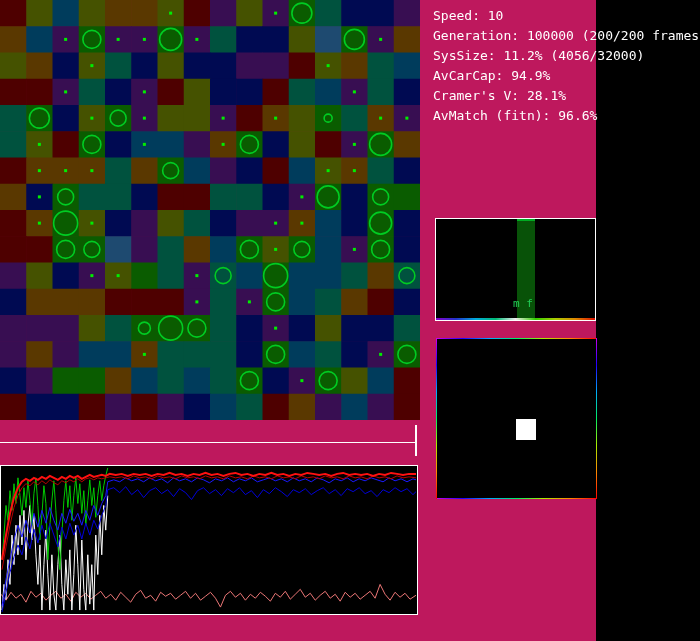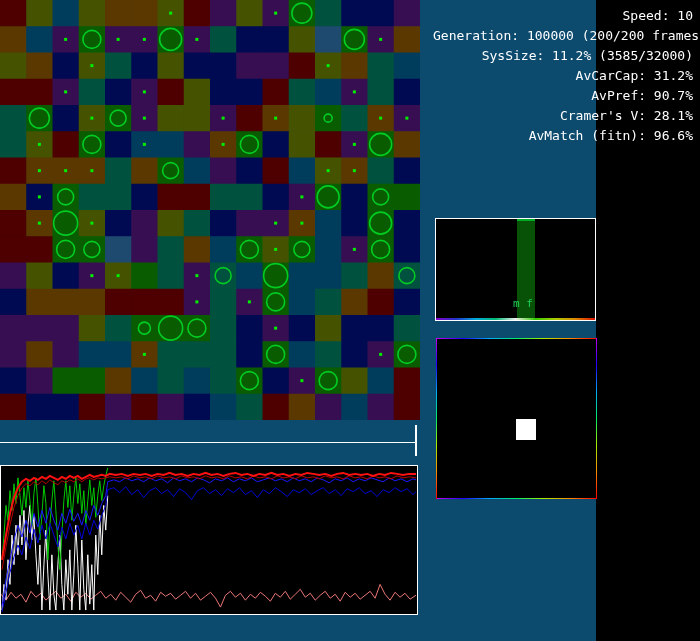--- a/index.html
+++ b/index.html
@@ -1,18 +1,18 @@
 <!DOCTYPE html>
 <html><head>
 <meta charset="utf-8">
 <style>
   * { margin:0; padding:0; box-sizing:border-box; }
   html,body { width:700px; height:641px; background:#000; overflow:hidden;
               font-family:"DejaVu Sans Mono","Liberation Mono",monospace; }
-  #screen { position:relative; width:596px; height:641px; background:#0c4a6e;text-align:right; }
+  #screen { position:relative; width:596px; height:641px; background:#be185d; }
 
   #world { position:absolute; left:0; top:0; width:420px; height:420px; }
   #world svg { display:block; width:420px; height:420px; }
 
   #stats { position:absolute; left:433px; top:6px; width:260px; }
   .stat-line { height:20px; line-height:20px; font-size:13px; color:#ffffff; white-space:pre; }
 
   #timeline-track { position:absolute; left:0; top:442px; width:416px; height:1px; background:#ffffff; }
   #timeline-marker { position:absolute; left:415px; top:425px; width:2px; height:31px; background:#ffffff; }
 
@@ -373,23 +373,22 @@
         <circle cx="275.63" cy="354.38" r="9" fill="none" stroke="#00cc22" stroke-width="1.6"></circle>
         <circle cx="406.88" cy="354.38" r="9" fill="none" stroke="#00cc22" stroke-width="1.6"></circle>
         <circle cx="249.38" cy="380.63" r="9" fill="none" stroke="#00cc22" stroke-width="1.6"></circle>
         <circle cx="328.13" cy="380.63" r="9" fill="none" stroke="#00cc22" stroke-width="1.6"></circle>
       </svg>
   </div>
 
   <div id="stats">
     <div class="stat-line">Speed: 10</div>
     <div class="stat-line">Generation: 100000 (200/200 frames)</div>
-    <div class="stat-line">SysSize: 11.2% (3585/32000)</div>
-    <div class="stat-line">AvCarCap: 31.2%</div>
-    <div class="stat-line">AvPref: 90.7%</div>
+    <div class="stat-line">SysSize: 11.2% (4056/32000)</div>
+    <div class="stat-line">AvCarCap: 94.9%</div>
     <div class="stat-line">Cramer's V: 28.1%</div>
     <div class="stat-line">AvMatch (fitn): 96.6%</div>
   </div>
 
   <div id="timeline-track"></div>
   <div id="timeline-marker"></div>
 
   <div id="sex-panel">
     <div id="sex-bar" style="background: rgb(8, 82, 8);">
       <div id="sex-bar-cap" style="background: rgb(0, 170, 34);"></div>

